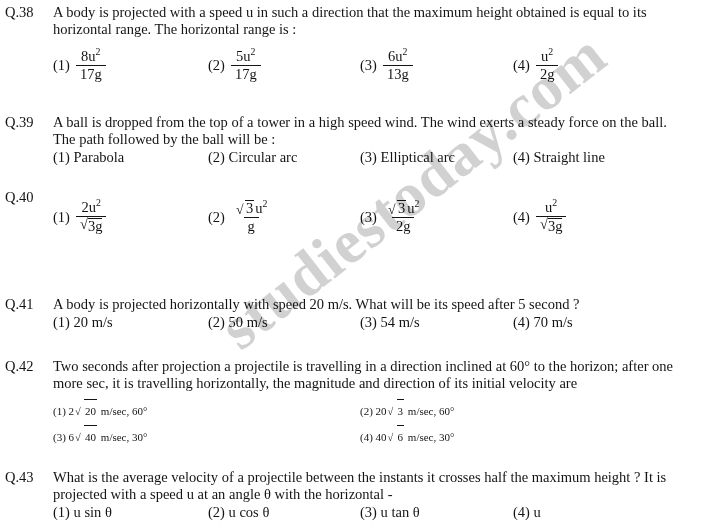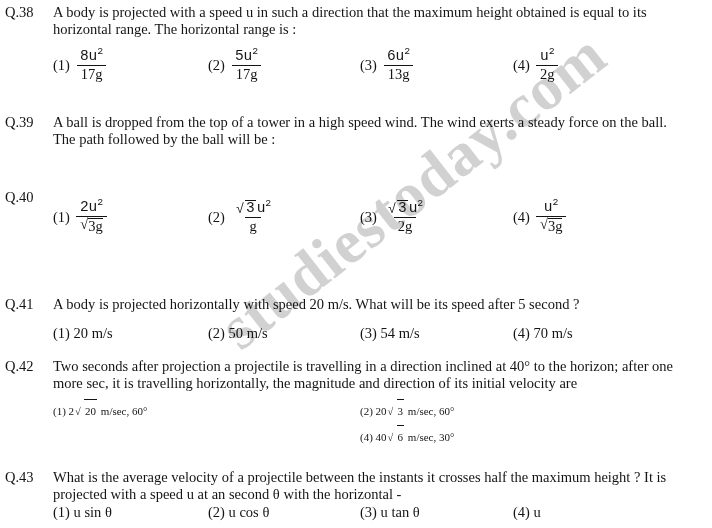--- a/index.html
+++ b/index.html
@@ -111,21 +111,20 @@
   }
   .frac {
     display: inline-flex;
     flex-direction: column;
     align-items: center;
     vertical-align: middle;
     line-height: 1.05;
   }
   .frac .num {
     padding: 0 4px 1px 4px;
-    font-family: Liberation Mono, monospace;
   }
   .frac .den {
     border-top: 1.3px solid #141414;
     padding: 1px 4px 0 4px;
   }
   sup {
     font-size: .68em;
     vertical-align: super;
     line-height: 0;
   }
@@ -209,20 +208,26 @@
           <span class="num"><span>u</span><sup>2</sup></span>
           <span class="den">2g</span>
         </span>
       </div>
     </div>
   </div>
 
   <div class="q" style="top:114px;">
     <div class="qnum">Q.39</div>
     <div class="qbody">A ball is dropped from the top of a tower in a high speed wind. The wind exerts a steady force on the ball. The path followed by the ball will be :</div>
+    <div class="opts-row" style="margin-top:1px;">
+      <span class="opt c1"><span>(1)</span> <span>Parabola</span></span>
+      <span class="opt c2"><span>(2)</span> <span>Circular arc</span></span>
+      <span class="opt c3"><span>(3)</span> <span>Elliptical arc</span></span>
+      <span class="opt c4"><span>(4)</span> <span>Straight line</span></span>
+    </div>
   </div>
 
   <div class="q" style="top:189px;">
     <div class="qnum">Q.40</div>
     <div class="opts-frac" style="margin-top:11px;">
 
       <div class="fopt c1">
         <span class="lbl">(1)</span>
         <span class="frac">
           <span class="num"><span>2u</span><sup>2</sup></span>
@@ -252,45 +257,46 @@
           <span class="num"><span>u</span><sup>2</sup></span>
           <span class="den"><span class="rad"><span class="bar">3g</span></span></span>
         </span>
       </div>
     </div>
   </div>
 
   <div class="q" style="top:296px;">
     <div class="qnum">Q.41</div>
     <div class="qbody">A body is projected horizontally with speed 20 m/s. What will be its speed after 5 second ?</div>
-    <div class="opts-row" style="margin-top:12px;">
+    <div class="opts-row" style="margin-top:1px;">
       <span class="opt c1"><span>(1)</span> <span>20 m/s</span></span>
       <span class="opt c2"><span>(2)</span> <span>50 m/s</span></span>
       <span class="opt c3"><span>(3)</span> <span>54 m/s</span></span>
       <span class="opt c4"><span>(4)</span> <span>70 m/s</span></span>
     </div>
   </div>
 
   <div class="q" style="top:358px;">
     <div class="qnum">Q.42</div>
-    <div class="qbody">Two seconds after projection a projectile is travelling in a direction inclined at 40° to the  horizon; after one more sec, it is travelling horizontally, the magnitude  and direction of its initial velocity are</div>
+    <div class="qbody">Two seconds after projection a projectile is travelling in a direction inclined at 60° to the  horizon; after one more sec, it is travelling horizontally, the magnitude  and direction of its initial velocity are</div>
 
     <div class="opts-row2" style="margin-top:7px;">
       <span class="opt h1"><span>(1)</span> <span>2</span><span class="radin"><span class="bar">20</span></span> <span>m/sec, 60°</span></span>
       <span class="opt h2"><span>(2)</span> <span>20</span><span class="radin"><span class="bar">3</span></span> <span>m/sec, 60°</span></span>
     </div>
 
     <div class="opts-row2">
+      <span class="opt h1"><span>(3)</span> <span>6</span><span class="radin"><span class="bar">40</span></span> <span>m/sec, 30°</span></span>
       <span class="opt h2"><span>(4)</span> <span>40</span><span class="radin"><span class="bar">6</span></span> <span>m/sec, 30°</span></span>
     </div>
   </div>
 
   <div class="q" style="top:469px;">
     <div class="qnum">Q.43</div>
-    <div class="qbody">What is the average velocity of a projectile between the instants it crosses half the maximum height ? It is projected with a speed u at an second θ with the horizontal -</div>
+    <div class="qbody">What is the average velocity of a projectile between the instants it crosses half the maximum height ? It is projected with a speed u at an angle θ with the horizontal -</div>
     <div class="opts-row" style="margin-top:1px;">
       <span class="opt c1"><span>(1)</span> <span>u sin θ</span></span>
       <span class="opt c2"><span>(2)</span> <span>u cos θ</span></span>
       <span class="opt c3"><span>(3)</span> <span>u tan θ</span></span>
       <span class="opt c4"><span>(4)</span> <span>u</span></span>
     </div>
   </div>
 
 </div>
 

